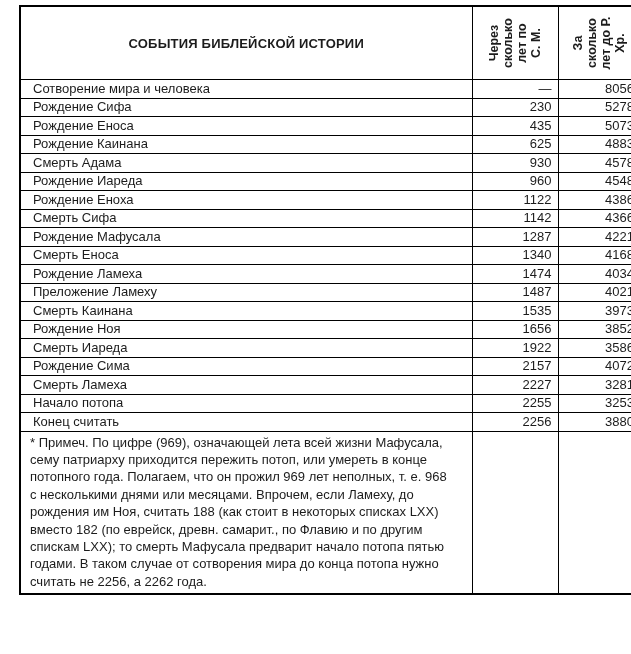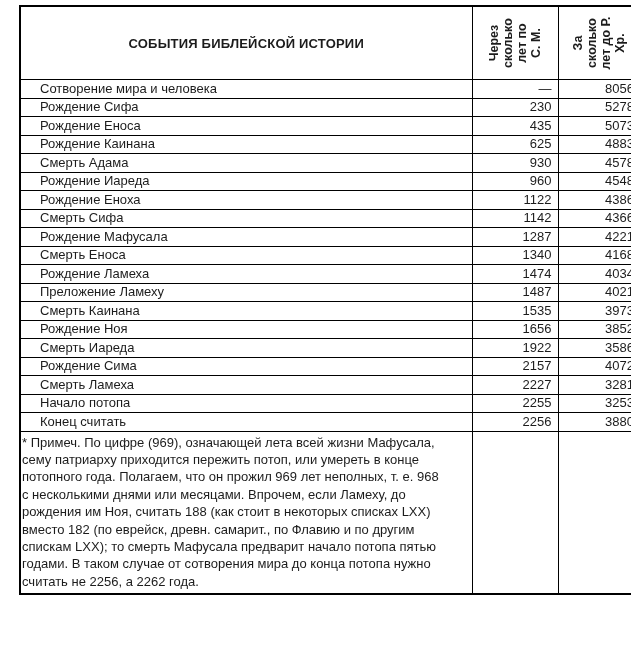--- a/index.html
+++ b/index.html
@@ -35,28 +35,28 @@
     display:inline-block;
     width:66px;
     transform:rotate(-90deg);
     white-space:pre-line;
     font-weight:bold;
     font-size:12.5px;
     line-height:14px;
     text-align:center;
   }
   tr.data-row td{height:17.5px;line-height:16px;}
-  td.event-cell{text-align:left;padding-left:19px;}
+  td.event-cell{text-align:left;padding-left:12px;}
   td.num-cell{text-align:right;padding-right:6px;}
   tr.note-row td{vertical-align:top;}
   td.note-cell{
     white-space:pre-line;
     font-size:13px;
     line-height:17.4px;
-    padding:2px 5px 3px 1px;
+    padding:2px 5px 3px 9px;
     height:155px;
   }
 </style>
 </head>
 <body>
 
 <table class="events-table">
   <colgroup>
     <col class="c-event">
     <col class="c-num1">

